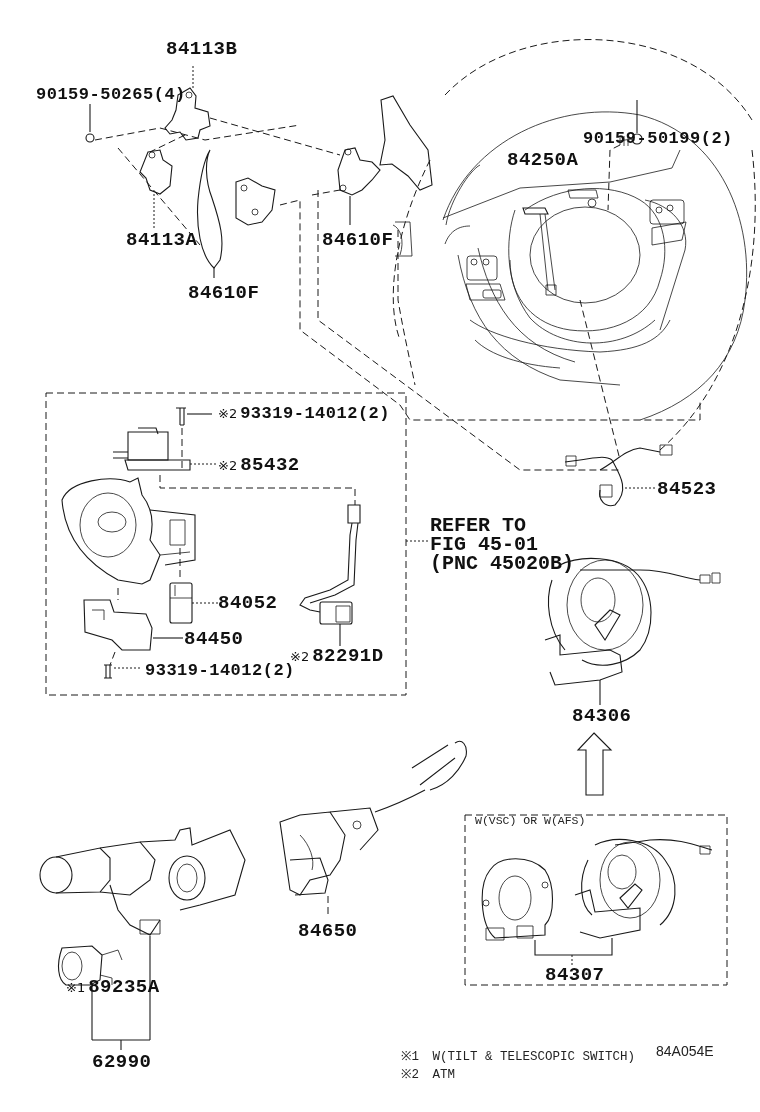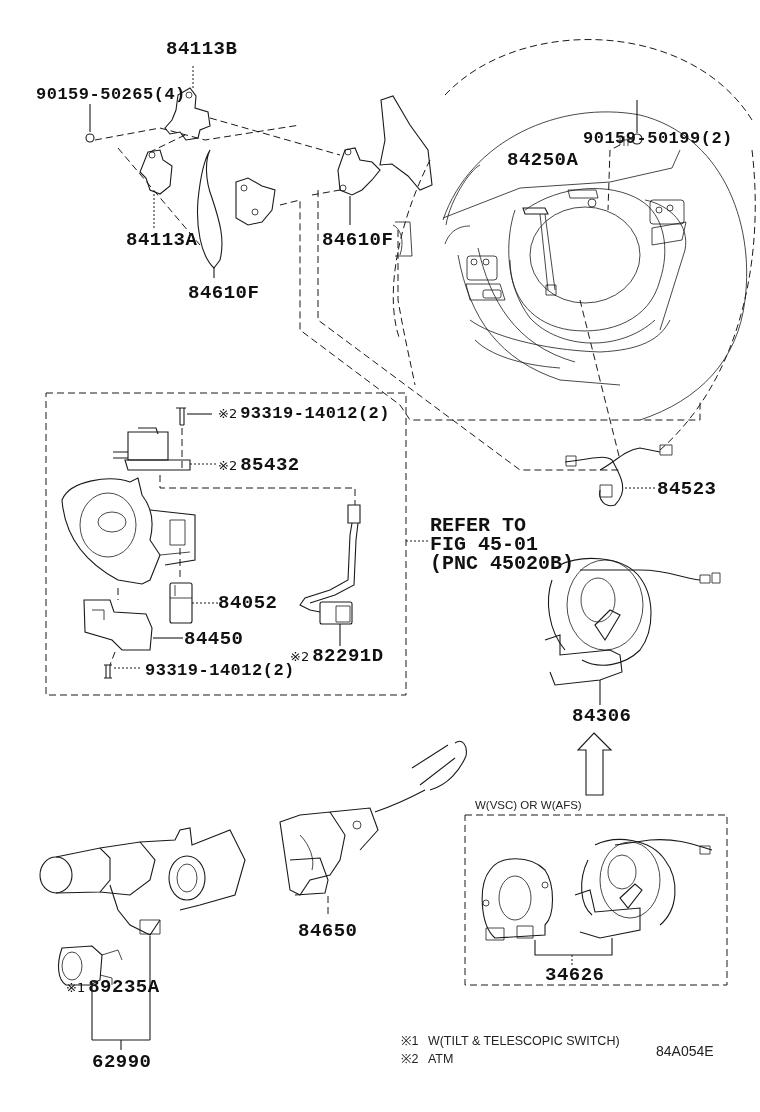--- a/index.html
+++ b/index.html
@@ -10,22 +10,22 @@
   .ln  { fill: none; stroke: #1a1a1a; stroke-width: 1.1; }
   .thin{ fill: none; stroke: #1a1a1a; stroke-width: 0.8; }
   .dash{ fill: none; stroke: #1a1a1a; stroke-width: 1; stroke-dasharray: 7 4; }
   .dot { fill: none; stroke: #1a1a1a; stroke-width: 1; stroke-dasharray: 2 2; }
   .wf  { fill: #fff; stroke: #1a1a1a; stroke-width: 1.1; }
   .lbl { position: absolute; white-space: nowrap; font-family: "Liberation Mono", "DejaVu Sans Mono", monospace;
          font-weight: bold; font-size: 19px; letter-spacing: 0.5px; line-height: 1; color: #111; }
   .lbl .mk { font-family: "DejaVu Sans", sans-serif; font-weight: normal; font-size: 13px; margin-right: 3px; letter-spacing: 0; }
   .ref { position: absolute; white-space: nowrap; font-family: "Liberation Mono", "DejaVu Sans Mono", monospace;
          font-weight: bold; font-size: 20px; line-height: 19px; color: #111; }
-  .note { position: absolute; white-space: nowrap; font-family: Liberation Sans, sans-serif;
-          font-size: 12.5px; color: #222; line-height: 1.3; }
+  .note { position: absolute; white-space: nowrap; font-family: Liberation Mono, monospace;
+          font-size: 12.5px; color: #222; line-height: 1.3; margin-top: 16px; }
   .code { position: absolute; white-space: nowrap; font-family: "Liberation Sans", sans-serif;
           font-size: 14px; color: #222; }
 </style>
 </head>
 <body>
 
 <svg id="art" viewBox="0 0 760 1112" xmlns="http://www.w3.org/2000/svg">
 
   <g>
 
@@ -256,21 +256,21 @@
 <div class="lbl" style="left:290px;top:647px;"><span class="mk">※2</span><span>82291D</span></div>
 
 <div class="ref" style="left:430px;top:516px;">
   <div>REFER TO</div>
   <div>FIG 45-01</div>
   <div>(PNC 45020B)</div>
 </div>
 
 <div class="lbl" style="left:572px;top:707px;">84306</div>
 <div class="note" style="left:475px;top:798px;font-size:11.5px;">W(VSC) OR W(AFS)</div>
-<div class="lbl" style="left:545px;top:966px;">34626</div>
+<div class="lbl" style="left:545px;top:966px;">84307</div>
 
 <div class="lbl" style="left:298px;top:922px;">84650</div>
 <div class="lbl" style="left:36px;top:978px;margin-left:30px;"><span class="mk">※1</span><span>89235A</span></div>
 <div class="lbl" style="left:92px;top:1053px;">62990</div>
 
 <div class="note" style="left:401px;top:1033px;">
   <span>※1</span>
   <span style="margin-left:6px;">W(TILT &amp; TELESCOPIC SWITCH)</span>
 </div>
 <div class="note" style="left:401px;top:1051px;">

